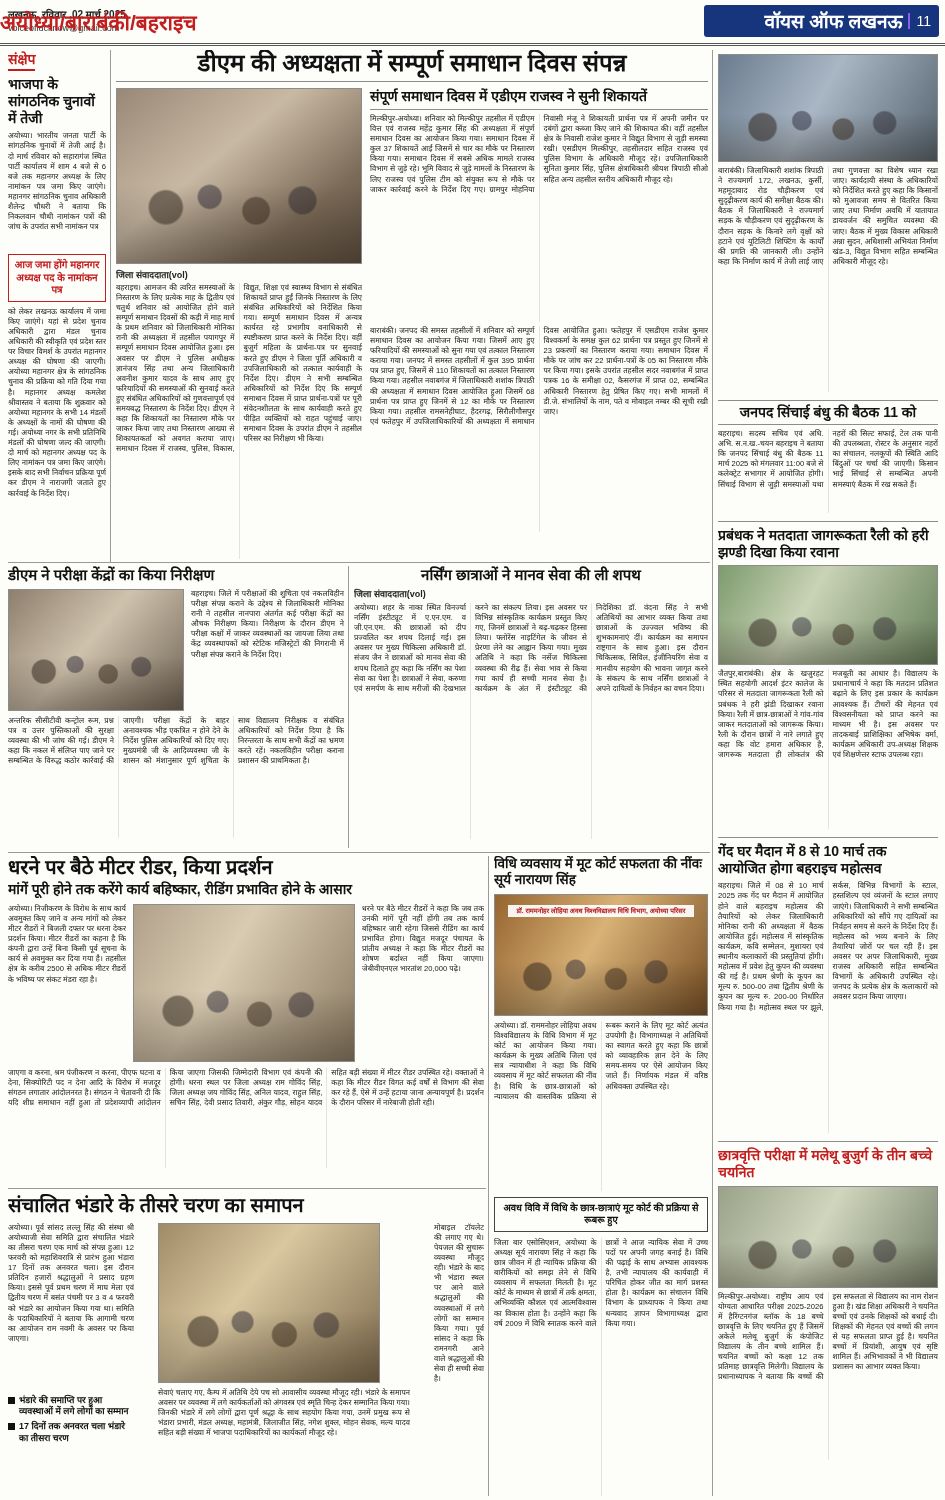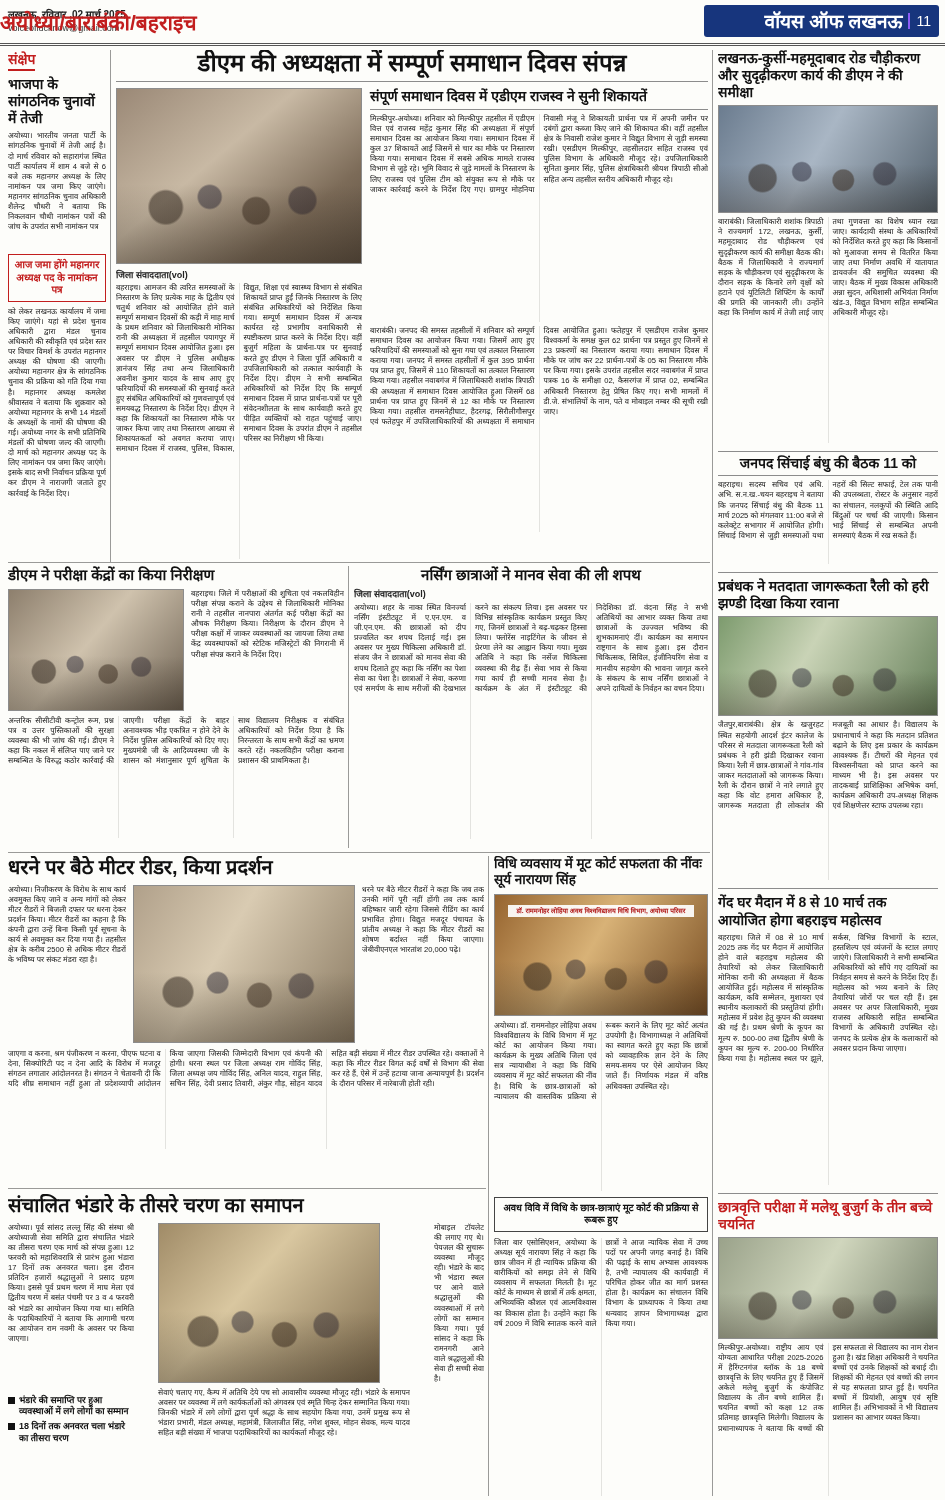--- a/index.html
+++ b/index.html
@@ -108,21 +108,20 @@
         <div class="hl-sm rule-b">संपूर्ण समाधान दिवस में एडीएम राजस्व ने सुनी शिकायतें</div>
         <div class="bt c2" style="height:208px; margin-top:4px;">मिल्कीपुर-अयोध्या। शनिवार को मिल्कीपुर तहसील में एडीएम वित्त एवं राजस्व महेंद्र कुमार सिंह की अध्यक्षता में संपूर्ण समाधान दिवस का आयोजन किया गया। समाधान दिवस में कुल 37 शिकायतें आईं जिसमें से चार का मौके पर निस्तारण किया गया। समाधान दिवस में सबसे अधिक मामले राजस्व विभाग से जुड़े रहे। भूमि विवाद से जुड़े मामलों के निस्तारण के लिए राजस्व एवं पुलिस टीम को संयुक्त रूप से मौके पर जाकर कार्रवाई करने के निर्देश दिए गए। ग्रामपुर मोहनिया निवासी मंजू ने शिकायती प्रार्थना पत्र में अपनी जमीन पर दबंगों द्वारा कब्जा किए जाने की शिकायत की। वहीं तहसील क्षेत्र के निवासी राजेश कुमार ने विद्युत विभाग से जुड़ी समस्या रखी। एसडीएम मिल्कीपुर, तहसीलदार सहित राजस्व एवं पुलिस विभाग के अधिकारी मौजूद रहे। उपजिलाधिकारी सुनिता कुमार सिंह, पुलिस क्षेत्राधिकारी श्रीयश त्रिपाठी सीओ सहित अन्य तहसील स्तरीय अधिकारी मौजूद रहे।</div>
         <div class="bt c2" style="height:206px; margin-top:4px;">बाराबंकी। जनपद की समस्त तहसीलों में शनिवार को सम्पूर्ण समाधान दिवस का आयोजन किया गया। जिसमें आए हुए फरियादियों की समस्याओं को सुना गया एवं तत्काल निस्तारण कराया गया। जनपद में समस्त तहसीलों में कुल 395 प्रार्थना पत्र प्राप्त हुए, जिसमें से 110 शिकायतों का तत्काल निस्तारण किया गया। तहसील नवाबगंज में जिलाधिकारी शशांक त्रिपाठी की अध्यक्षता में समाधान दिवस आयोजित हुआ जिसमें 68 प्रार्थना पत्र प्राप्त हुए जिनमें से 12 का मौके पर निस्तारण किया गया। तहसील रामसनेहीघाट, हैदरगढ़, सिरौलीगौसपुर एवं फतेहपुर में उपजिलाधिकारियों की अध्यक्षता में समाधान दिवस आयोजित हुआ। फतेहपुर में एसडीएम राजेश कुमार विश्वकर्मा के समक्ष कुल 62 प्रार्थना पत्र प्रस्तुत हुए जिनमें से 23 प्रकरणों का निस्तारण कराया गया। समाधान दिवस में मौके पर जांच कर 22 प्रार्थना-पत्रों के 05 का निस्तारण मौके पर किया गया। इसके उपरांत तहसील सदर नवाबगंज में प्राप्त पत्रक 16 के समीक्षा 02, कैसरगंज में प्राप्त 02, सम्बन्धित अधिकारी निस्तारण हेतु प्रेषित किए गए। सभी मामलों में डी.जे. संभालियों के नाम, पते व मोबाइल नम्बर की सूची रखी जाए।</div>
       </div>
     </div>
   </div>
 
   <div class="abs" style="left:718px; top:50px; width:220px; height:1446px; overflow:hidden;">
 
     <div>
-      <div class="hl-sm">लखनऊ-कुर्सी-महमूदाबाद रोड चौड़ीकरण और सुदृढ़ीकरण कार्य की डीएम ने की समीक्षा</div>
       <div class="ph ph-office" style="width:220px; height:108px; margin-top:4px;"></div>
       <div class="bt c2" style="height:226px; margin-top:4px;">बाराबंकी। जिलाधिकारी शशांक त्रिपाठी ने राज्यमार्ग 172, लखनऊ, कुर्सी, महमूदाबाद रोड चौड़ीकरण एवं सुदृढ़ीकरण कार्य की समीक्षा बैठक की। बैठक में जिलाधिकारी ने राज्यमार्ग सड़क के चौड़ीकरण एवं सुदृढ़ीकरण के दौरान सड़क के किनारे लगे वृक्षों को हटाने एवं यूटिलिटी शिफ्टिंग के कार्यों की प्रगति की जानकारी ली। उन्होंने कहा कि निर्माण कार्य में तेजी लाई जाए तथा गुणवत्ता का विशेष ध्यान रखा जाए। कार्यदायी संस्था के अधिकारियों को निर्देशित करते हुए कहा कि किसानों को मुआवजा समय से वितरित किया जाए तथा निर्माण अवधि में यातायात डायवर्जन की समुचित व्यवस्था की जाए। बैठक में मुख्य विकास अधिकारी अन्ना सुदन, अधिशासी अभियंता निर्माण खंड-3, विद्युत विभाग सहित सम्बन्धित अधिकारी मौजूद रहे।</div>
     </div>
 
     <div style="margin-top:8px;">
       <div class="hl-sm rule-tb" style="text-align:center;">जनपद सिंचाई बंधु की बैठक 11 को</div>
       <div class="bt c2" style="height:84px; margin-top:4px;">बहराइच। सदस्य सचिव एवं अधि. अभि. स.न.ख.-चयन बहराइच ने बताया कि जनपद सिंचाई बंधु की बैठक 11 मार्च 2025 को मंगलवार 11:00 बजे से कलेक्ट्रेट सभागार में आयोजित होगी। सिंचाई विभाग से जुड़ी समस्याओं यथा नहरों की सिल्ट सफाई, टेल तक पानी की उपलब्धता, रोस्टर के अनुसार नहरों का संचालन, नलकूपों की स्थिति आदि बिंदुओं पर चर्चा की जाएगी। किसान भाई सिंचाई से सम्बन्धित अपनी समस्याएं बैठक में रख सकते हैं।</div>
     </div>
 
     <div style="margin-top:8px; border-top:1px solid #8c8c8c; padding-top:5px;">
@@ -153,20 +152,21 @@
   </div>
 
   <div class="abs" style="left:354px; top:566px; width:354px; height:282px; overflow:hidden;">
     <div class="hl-md" style="text-align:center;">नर्सिंग छात्राओं ने मानव सेवा की ली शपथ</div>
     <div class="byline" style="margin:3px 0;">जिला संवाददाता(vol)</div>
     <div class="bt c3" style="height:236px;">अयोध्या। शहर के नाका स्थित विनर्ज्या नर्सिंग इंस्टीट्यूट में ए.एन.एम. व जी.एन.एम. की छात्राओं को दीप प्रज्वलित कर शपथ दिलाई गई। इस अवसर पर मुख्य चिकित्सा अधिकारी डॉ. संजय जैन ने छात्राओं को मानव सेवा की शपथ दिलाते हुए कहा कि नर्सिंग का पेशा सेवा का पेशा है। छात्राओं ने सेवा, करुणा एवं समर्पण के साथ मरीजों की देखभाल करने का संकल्प लिया। इस अवसर पर विभिन्न सांस्कृतिक कार्यक्रम प्रस्तुत किए गए, जिनमें छात्राओं ने बढ़-चढ़कर हिस्सा लिया। फ्लोरेंस नाइटिंगेल के जीवन से प्रेरणा लेने का आह्वान किया गया। मुख्य अतिथि ने कहा कि नर्सेज चिकित्सा व्यवस्था की रीढ़ हैं। सेवा भाव से किया गया कार्य ही सच्ची मानव सेवा है। कार्यक्रम के अंत में इंस्टीट्यूट की निदेशिका डॉ. वंदना सिंह ने सभी अतिथियों का आभार व्यक्त किया तथा छात्राओं के उज्ज्वल भविष्य की शुभकामनाएं दीं। कार्यक्रम का समापन राष्ट्रगान के साथ हुआ। इस दौरान चिकित्सक, सिविल, इंजीनियरिंग सेवा व मानवीय सहयोग की भावना जागृत करने के संकल्प के साथ नर्सिंग छात्राओं ने अपने दायित्वों के निर्वहन का वचन दिया।</div>
   </div>
 
   <div class="abs" style="left:8px; top:856px; width:476px; height:328px; overflow:hidden;">
     <div class="hl-lg">धरने पर बैठे मीटर रीडर, किया प्रदर्शन</div>
+    <div class="hl-sm" style="margin-top:2px;">मांगें पूरी होने तक करेंगे कार्य बहिष्कार, रीडिंग प्रभावित होने के आसार</div>
     <div style="display:flex; gap:7px; margin-top:6px;">
       <div class="bt" style="width:118px; height:158px; flex:0 0 auto;">अयोध्या। निजीकरण के विरोध के साथ कार्य अवमुक्त किए जाने व अन्य मांगों को लेकर मीटर रीडरों ने बिजली दफ्तर पर धरना देकर प्रदर्शन किया। मीटर रीडरों का कहना है कि कंपनी द्वारा उन्हें बिना किसी पूर्व सूचना के कार्य से अवमुक्त कर दिया गया है। तहसील क्षेत्र के करीब 2500 से अधिक मीटर रीडरों के भविष्य पर संकट मंडरा रहा है।</div>
       <div class="ph ph-protest" style="width:222px; height:158px; flex:0 0 auto;"></div>
       <div class="bt" style="height:158px;">धरने पर बैठे मीटर रीडरों ने कहा कि जब तक उनकी मांगें पूरी नहीं होंगी तब तक कार्य बहिष्कार जारी रहेगा जिससे रीडिंग का कार्य प्रभावित होगा। विद्युत मजदूर पंचायत के प्रांतीय अध्यक्ष ने कहा कि मीटर रीडरों का शोषण बर्दाश्त नहीं किया जाएगा। जेबीवीएनएल भारतांश 20,000 पढ़े।</div>
     </div>
     <div class="bt c3" style="height:100px; margin-top:6px;">जाएगा व करना, श्रम पंजीकरण न करना, पीएफ घटना व देना, सिक्योरिटी पद न देना आदि के विरोध में मजदूर संगठन लगातार आंदोलनरत है। संगठन ने चेतावनी दी कि यदि शीघ्र समाधान नहीं हुआ तो प्रदेशव्यापी आंदोलन किया जाएगा जिसकी जिम्मेदारी विभाग एवं कंपनी की होगी। धरना स्थल पर जिला अध्यक्ष राम गोविंद सिंह, जिला अध्यक्ष जय गोविंद सिंह, अनिल यादव, राहुल सिंह, सचिन सिंह, देवी प्रसाद तिवारी, अंकुर गौड़, सोहन यादव सहित बड़ी संख्या में मीटर रीडर उपस्थित रहे। वक्ताओं ने कहा कि मीटर रीडर विगत कई वर्षों से विभाग की सेवा कर रहे हैं, ऐसे में उन्हें हटाया जाना अन्यायपूर्ण है। प्रदर्शन के दौरान परिसर में नारेबाजी होती रही।</div>
   </div>
 
   <div class="abs" style="left:494px; top:856px; width:214px; height:640px; overflow:hidden;">
     <div class="hl-sm" style="font-size:13.5px;">विधि व्यवसाय में मूट कोर्ट सफलता की नींवः सूर्य नारायण सिंह</div>
@@ -182,21 +182,21 @@
     <div class="hl-lg">संचालित भंडारे के तीसरे चरण का समापन</div>
     <div style="display:flex; gap:24px; margin-top:6px;">
       <div style="width:126px; flex:0 0 auto;">
         <div class="bt" style="height:168px;">अयोध्या। पूर्व सांसद लल्लू सिंह की संस्था श्री अयोध्याजी सेवा समिति द्वारा संचालित भंडारे का तीसरा चरण एक मार्च को संपन्न हुआ। 12 फरवरी को महाशिवरात्रि से प्रारंभ हुआ भंडारा 17 दिनों तक अनवरत चला। इस दौरान प्रतिदिन हजारों श्रद्धालुओं ने प्रसाद ग्रहण किया। इससे पूर्व प्रथम चरण में माघ मेला एवं द्वितीय चरण में बसंत पंचमी पर 3 व 4 फरवरी को भंडारे का आयोजन किया गया था। समिति के पदाधिकारियों ने बताया कि आगामी चरण का आयोजन राम नवमी के अवसर पर किया जाएगा।</div>
         <div class="bullet-item">
           <span class="sq"></span>
           <span>भंडारे की समाप्ति पर हुआ व्यवस्थाओं में लगे लोगों का सम्मान</span>
         </div>
         <div class="bullet-item">
           <span class="sq"></span>
-          <span>18 दिनों तक अनवरत चला भंडारे का तीसरा चरण</span>
+          <span>17 दिनों तक अनवरत चला भंडारे का तीसरा चरण</span>
         </div>
       </div>
       <div style="width:252px; flex:0 0 auto;">
         <div class="ph ph-crowd" style="width:222px; height:160px;"></div>
         <div class="bt" style="height:94px; margin-top:5px;">सेवाएं चलाए गए, कैम्प में अतिथि देये पच सो आवासीय व्यवस्था मौजूद रही। भंडारे के समापन अवसर पर व्यवस्था में लगे कार्यकर्ताओं को अंगवस्त्र एवं स्मृति चिन्ह देकर सम्मानित किया गया। जिनकी भंडारे में लगे लोगों द्वारा पूर्ण श्रद्धा के साथ सहयोग किया गया, उनमें प्रमुख रूप से भंडारा प्रभारी, मंडल अध्यक्ष, महामंत्री, जिलाजीत सिंह, नगेश शुक्ल, मोहन सेवक, मल्य यादव सहित बड़ी संख्या में भाजपा पदाधिकारियों का कार्यकर्ता मौजूद रहे।</div>
       </div>
       <div class="bt" style="height:260px;">मोबाइल टॉयलेट की लगाए गए थे। पेयजल की सुचारू व्यवस्था मौजूद रही। भंडारे के बाद भी भंडारा स्थल पर आने वाले श्रद्धालुओं की व्यवस्थाओं में लगे लोगों का सम्मान किया गया। पूर्व सांसद ने कहा कि रामनगरी आने वाले श्रद्धालुओं की सेवा ही सच्ची सेवा है।</div>
     </div>
   </div>
 

